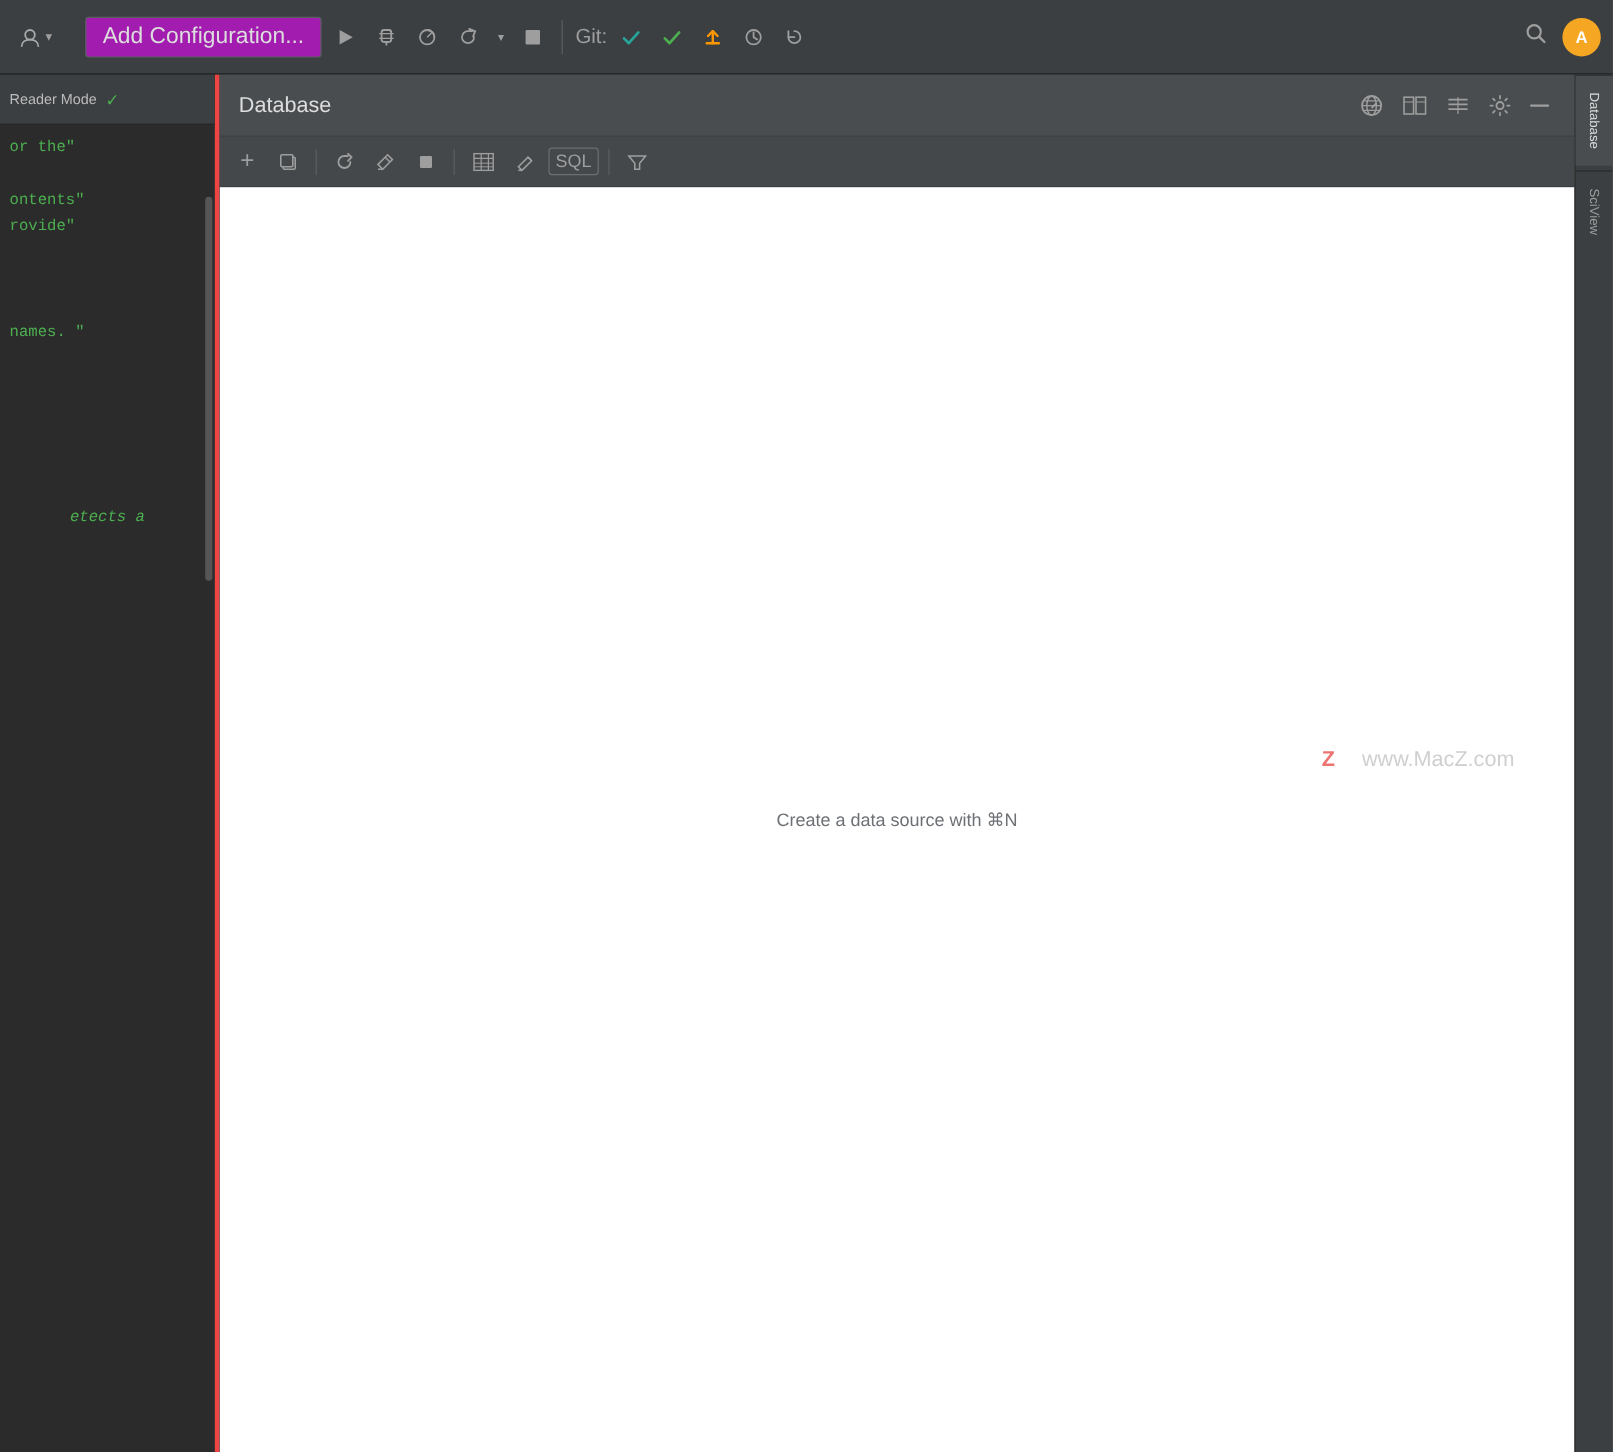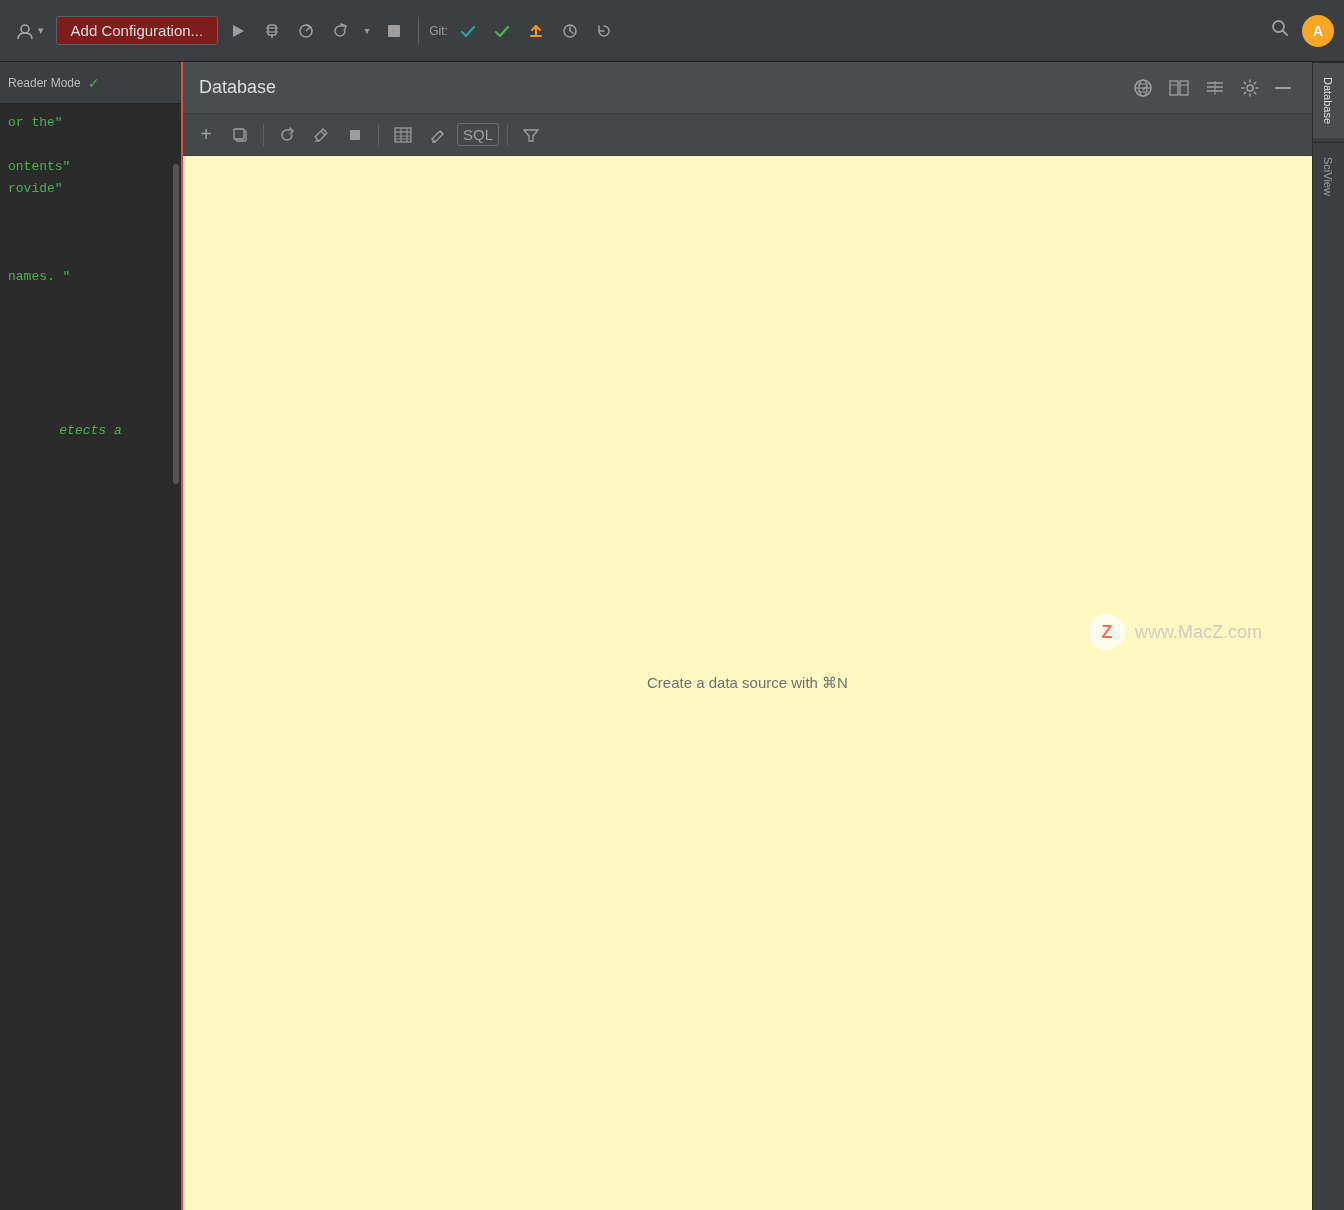--- a/index.html
+++ b/index.html
@@ -31,28 +31,29 @@
       gap: 4px;
       background: transparent;
       border: none;
       color: #bbb;
       cursor: pointer;
       padding: 4px 6px;
       border-radius: 3px;
     }
 
     .add-config-btn {
-      background: #7f1d1d;
+      background: #a21caf;
       border: 1px solid #5c5f61;
       color: #ddd;
       padding: 5px 14px;
       border-radius: 3px;
-      font-size: 15px;
+      font-size: 19px;
       cursor: pointer;
       white-space: nowrap;
+      margin-left: 15px;
     }
 
     .toolbar-sep {
       width: 1px;
       height: 28px;
       background: #5c5f61;
       margin: 0 4px;
     }
 
     .toolbar-icon-btn {
@@ -67,21 +68,21 @@
       align-items: center;
       justify-content: center;
       min-width: 28px;
     }
     .toolbar-icon-btn.green { color: #4caf50; }
     .toolbar-icon-btn.teal { color: #26a69a; }
     .toolbar-icon-btn.orange-arrow { color: #ff9800; }
 
     .git-label {
       color: #9e9e9e;
-      font-size: 12px;
+      font-size: 17px;
       font-family: sans-serif;
     }
 
     .toolbar-spacer { flex: 1; }
 
     .search-btn {
       background: transparent;
       border: none;
       color: #9e9e9e;
       cursor: pointer;
@@ -111,21 +112,21 @@
       display: flex;
       overflow: hidden;
     }
 
     
     .editor-pane {
       width: 183px;
       background: #2b2b2b;
       display: flex;
       flex-direction: column;
-      border-right: 2px solid #ef4444;
+      border-right: 4px solid #ef4444;
       flex-shrink: 0;
       overflow: hidden;
     }
 
     .editor-header {
       height: 42px;
       background: #3c3f41;
       display: flex;
       align-items: center;
       padding: 0 8px;
@@ -249,21 +250,21 @@
       background: #5c5f61;
       margin: 0 4px;
     }
 
     
     .db-content {
       flex: 1;
       display: flex;
       align-items: center;
       justify-content: center;
-      background: #fef9c3;
+      background: #ffffff;
     }
 
     .db-empty-msg {
       color: #6d7175;
       font-size: 15px;
       font-family: sans-serif;
       user-select: none;
     }
 
     

